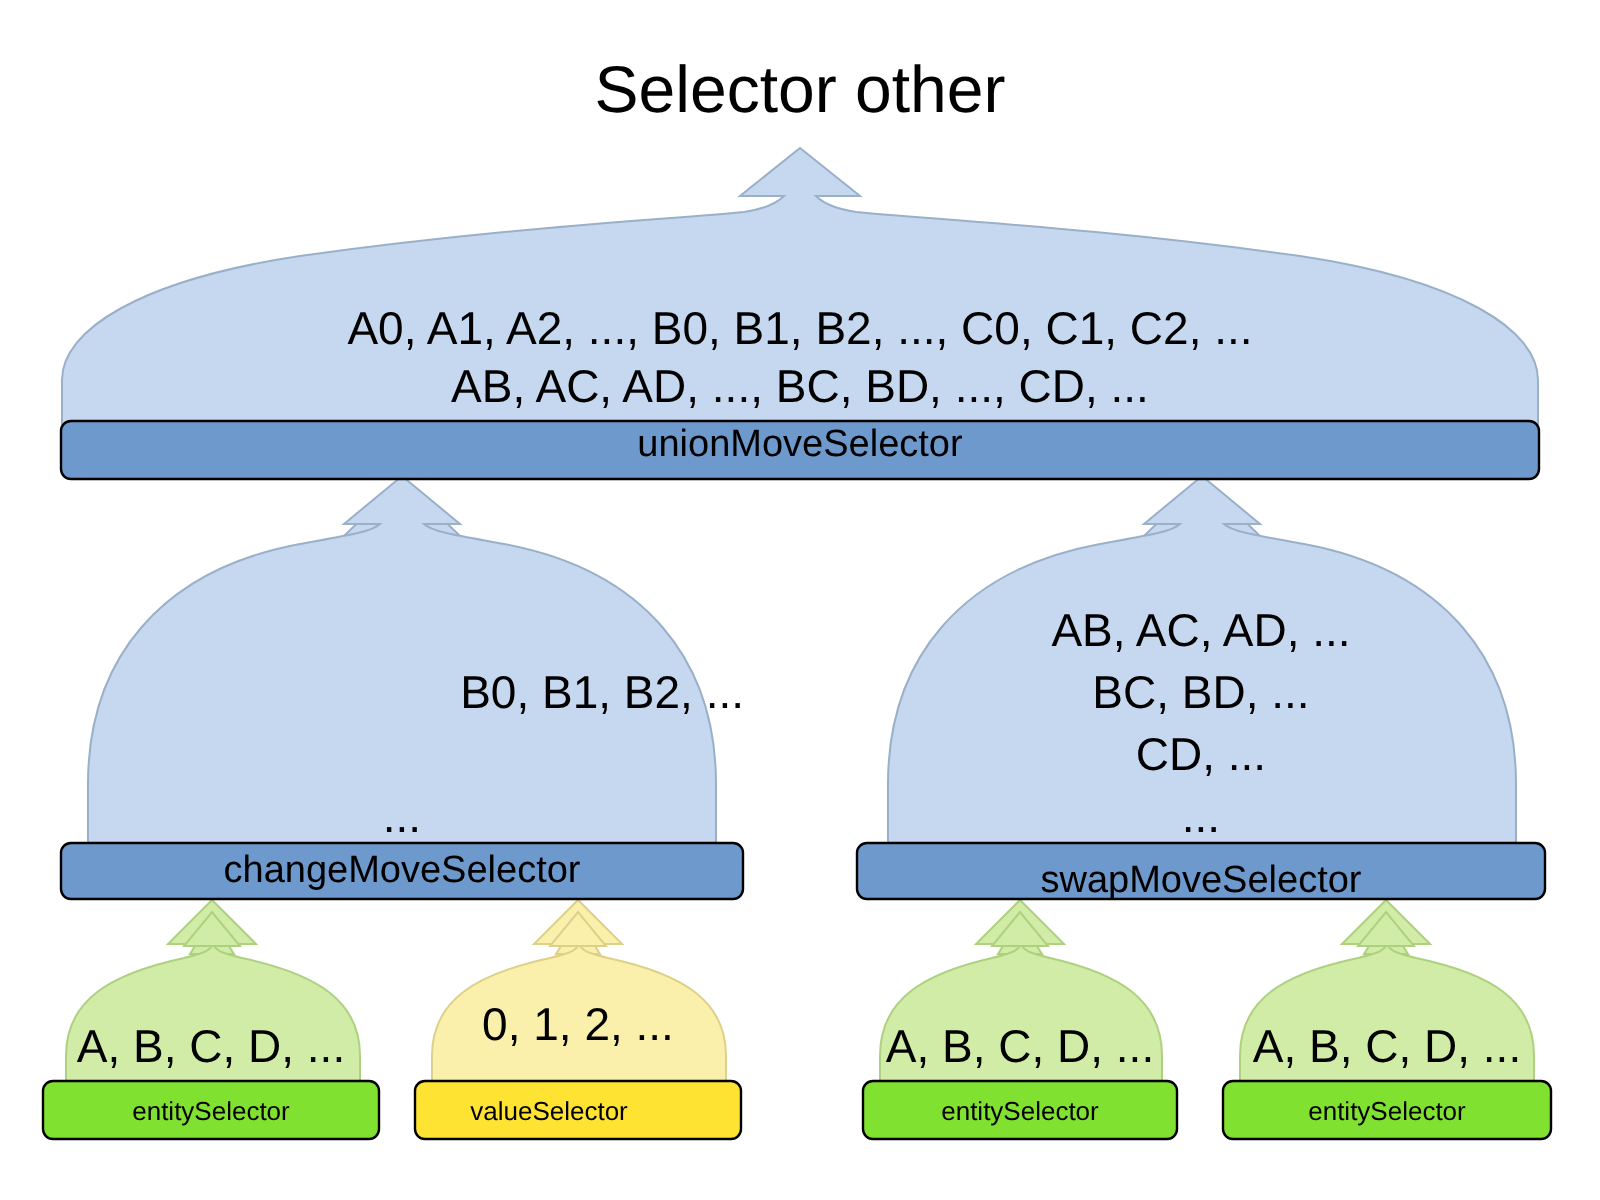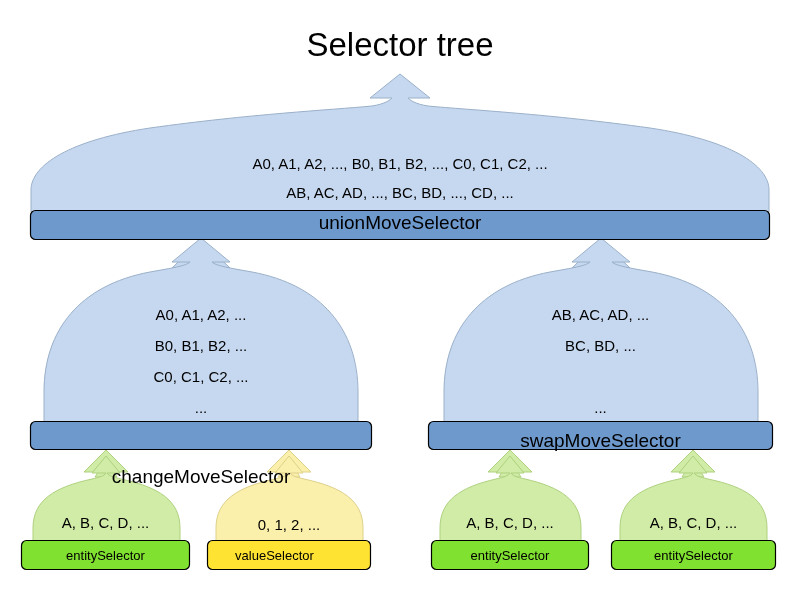--- a/index.html
+++ b/index.html
@@ -43,21 +43,21 @@
     left: 0;
     top: 68px;
     width: 800px;
     text-align: center;
     font-size: 12.5px;
     line-height: 15px;
   }
   .node-content {
     position: absolute;
     text-align: center;
-    font-size: 15px;
+    font-size: 23px;
     line-height: 24px;
     white-space: pre;
   }
   .node-label {
     position: absolute;
     text-align: center;
     font-size: 19px;
     line-height: 1;
     display: flex;
     align-items: center;
@@ -227,41 +227,40 @@
 
     <rect x="21.5" y="540.5" width="168" height="29" rx="5" ry="5" fill="#80e130" stroke="#000000" stroke-width="1.2"></rect>
 
     <rect x="207.5" y="540.5" width="163" height="29" rx="5" ry="5" fill="#ffe333" stroke="#000000" stroke-width="1.2"></rect>
 
     <rect x="431.5" y="540.5" width="157" height="29" rx="5" ry="5" fill="#80e130" stroke="#000000" stroke-width="1.2"></rect>
 
     <rect x="611.5" y="540.5" width="164" height="29" rx="5" ry="5" fill="#80e130" stroke="#000000" stroke-width="1.2"></rect>
   </svg>
 
-  <div class="title">Selector tree</div>
+  <div class="title">Selector other</div>
 
   <div class="node-content" style="left:30px; top:152px; width:740px;">A0, A1, A2, ..., B0, B1, B2, ..., C0, C1, C2, ...</div>
   <div class="node-content" style="left:30px; top:181px; width:740px;">AB, AC, AD, ..., BC, BD, ..., CD, ...</div>
   <div class="node-label" style="left:30px; top:210px; width:740px; height:24px;text-align:center;">unionMoveSelector</div>
 
-  <div class="node-content" style="left:30px; top:303px; width:342px;">A0, A1, A2, ...</div>
-  <div class="node-content" style="left:30px; top:334px; width:342px;">B0, B1, B2, ...</div>
-  <div class="node-content" style="left:30px; top:365px; width:342px;">C0, C1, C2, ...</div>
+  <div class="node-content" style="left:30px; top:334px; width:342px;text-align:right;">B0, B1, B2, ...</div>
   <div class="node-content" style="left:30px; top:396px; width:342px;">...</div>
-  <div class="node-label" style="left:30px; top:421px; width:342px; height:29px;margin-top:41px;">changeMoveSelector</div>
+  <div class="node-label" style="left:30px; top:421px; width:342px; height:29px;">changeMoveSelector</div>
 
   <div class="node-content" style="left:428px; top:334px; width:345px;">BC, BD, ...</div>
   <div class="node-content" style="left:428px; top:303px; width:345px;">AB, AC, AD, ...</div>
+  <div class="node-content" style="left:428px; top:365px; width:345px;">CD, ...</div>
   <div class="node-content" style="left:428px; top:396px; width:345px;">...</div>
   <div class="node-label" style="left:428px; top:421px; width:345px; height:39px;">swapMoveSelector</div>
 
   <div class="node-content" style="left:21px; top:511px; width:169px;">A, B, C, D, ...</div>
   <div class="node-label small-label" style="left:21px; top:540px; width:169px; height:30px;">entitySelector</div>
 
-  <div class="node-content" style="left:207px; top:513px; width:164px;">0, 1, 2, ...</div>
+  <div class="node-content" style="left:207px; top:500px; width:164px;">0, 1, 2, ...</div>
   <div class="node-label small-label" style="left:207px; top:540px; width:135px; height:30px;">valueSelector</div>
 
   <div class="node-content" style="left:431px; top:511px; width:158px;">A, B, C, D, ...</div>
   <div class="node-label small-label" style="left:431px; top:540px; width:158px; height:30px;">entitySelector</div>
 
   <div class="node-content" style="left:611px; top:511px; width:165px;">A, B, C, D, ...</div>
   <div class="node-label small-label" style="left:611px; top:540px; width:165px; height:30px;">entitySelector</div>
 
 </div>
 

